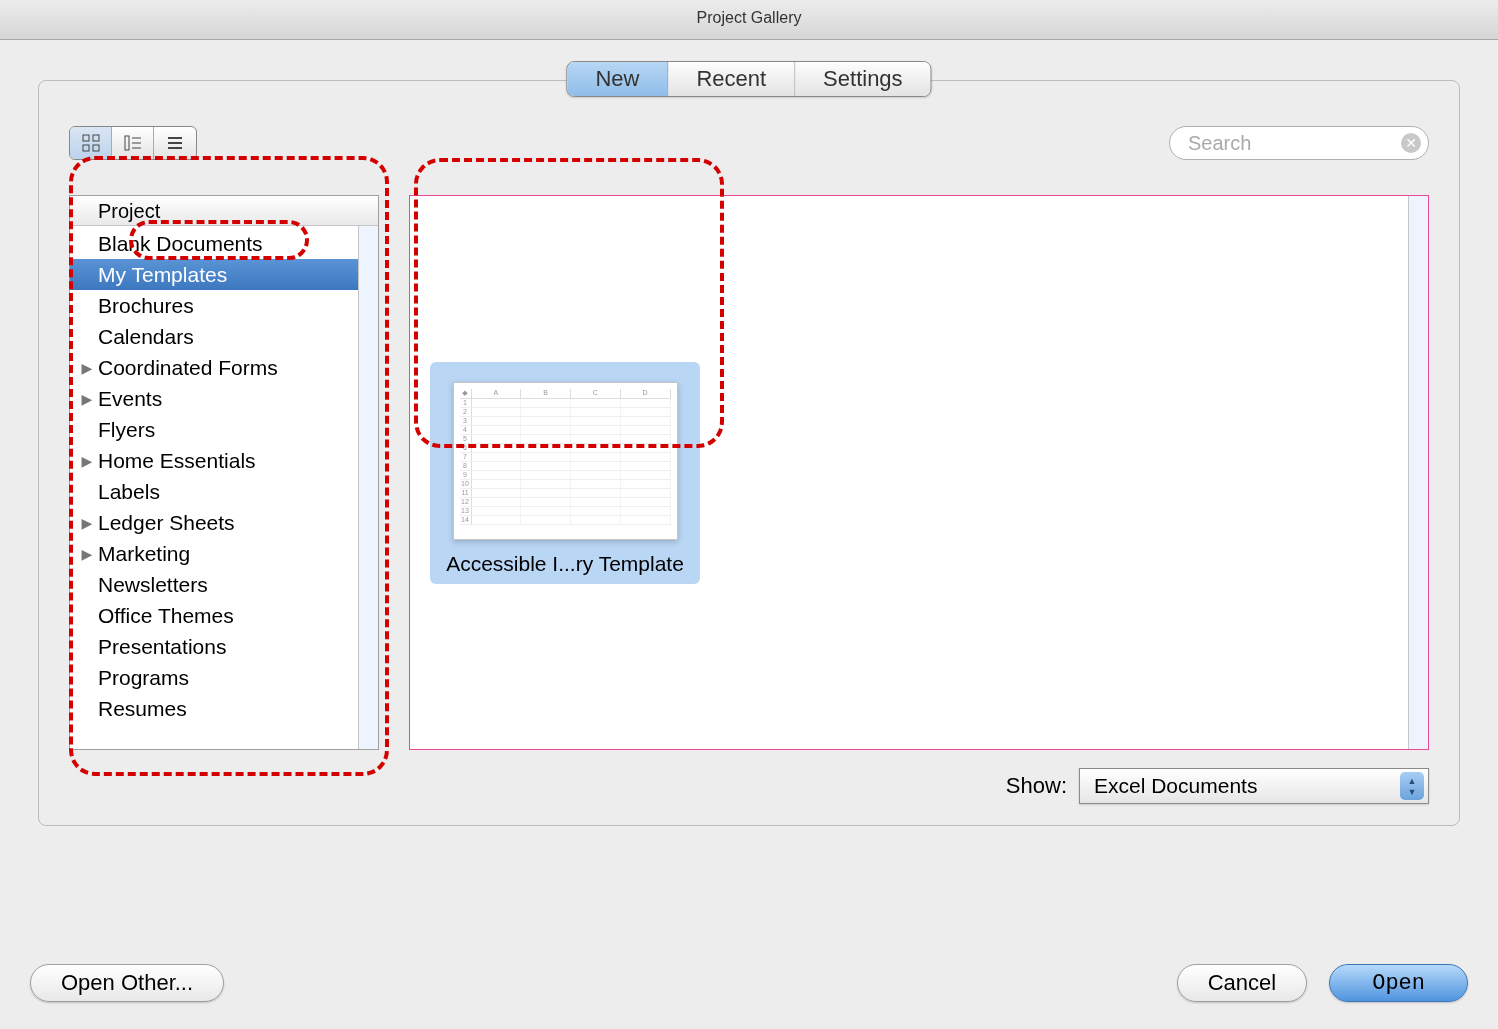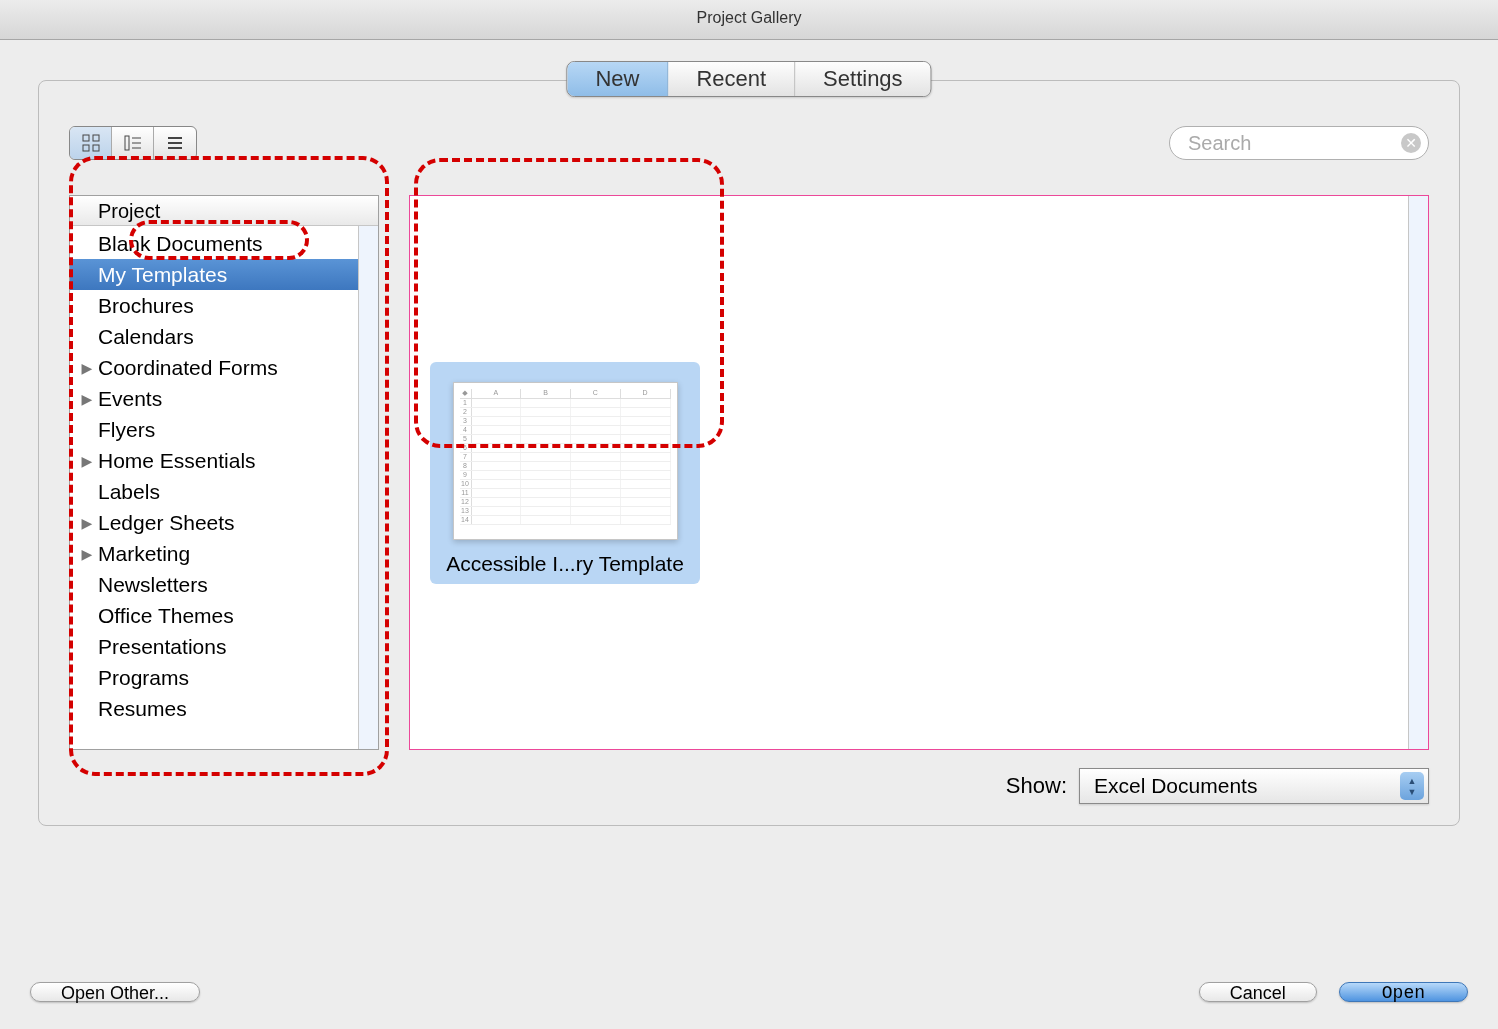--- a/index.html
+++ b/index.html
@@ -260,26 +260,26 @@
     .bottom-buttons {
       position: absolute;
       left: 30px; right: 30px;
       bottom: 32px;
       display: flex;
       justify-content: space-between;
       align-items: center;
     }
     .right-buttons { display:flex; gap: 22px; }
     .aqua-btn {
-      height: 20px;
+      height: 38px;
       padding: 0 30px;
       border-radius: 19px;
       border: 1px solid #a0a0a0;
       background: linear-gradient(#fff,#e8e8e8);
-      font-size: 18px;
+      font-size: 22px;
       cursor: default;
       box-shadow: 0 1px 2px rgba(0,0,0,0.2);
     }
     .aqua-btn.primary {
       background: linear-gradient(#b7d9fa,#4f94e0);
       border-color: #3e77b8;
       color: #000;
       padding: 0 42px;
       font-family: Liberation Mono, monospace;
     }

